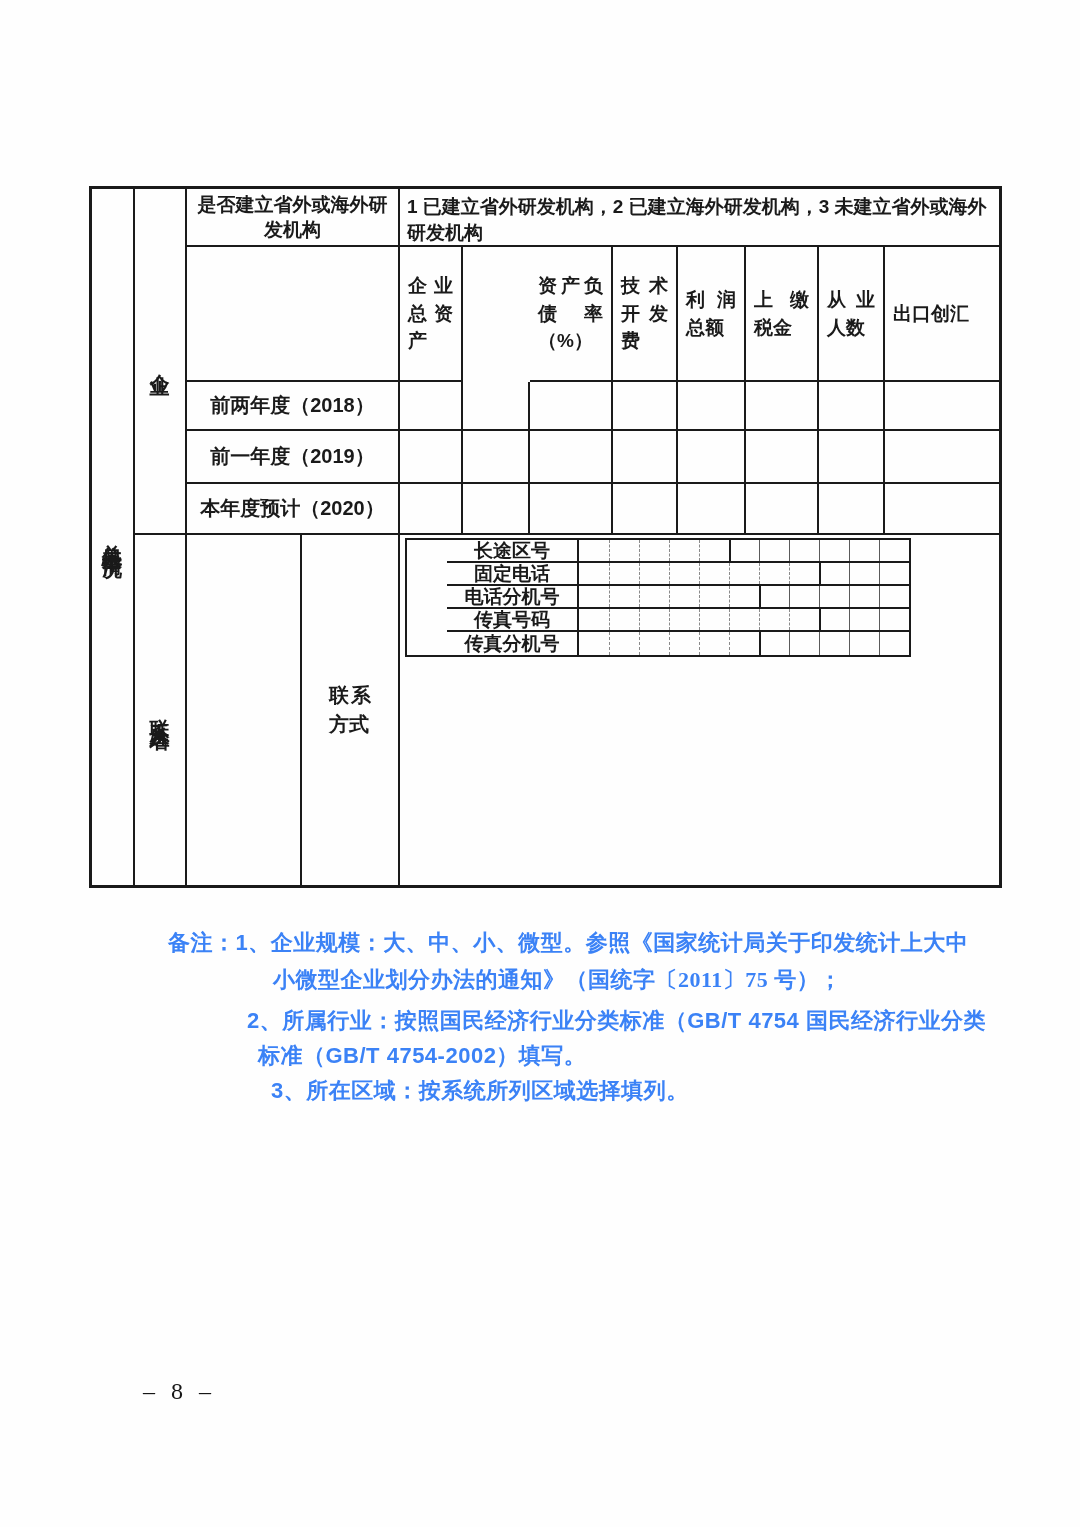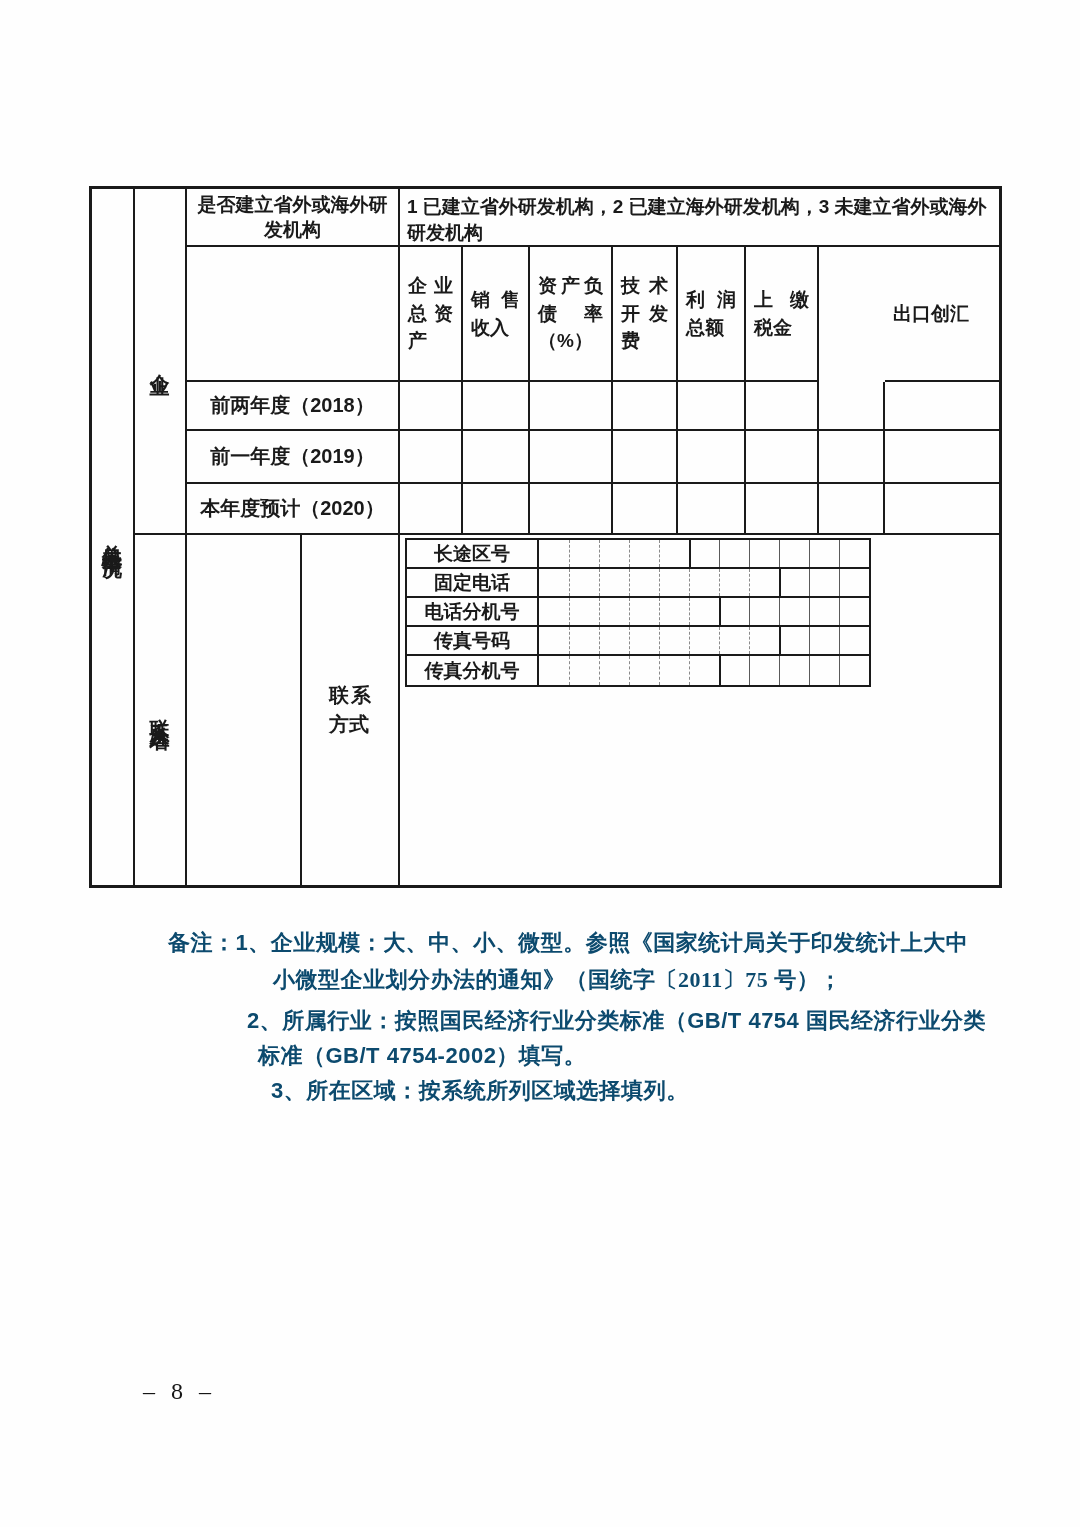--- a/index.html
+++ b/index.html
@@ -104,22 +104,23 @@
   .copen { position: relative; }
   .mini-table {
     position: absolute;
     left: 5px;
     top: 3px;
     border: 2px solid #1a1a1a;
     background: #fefefe;
   }
   .mini-row {
     display: flex;
-    height: 29px;
+    height: 23px;
     border-bottom: 2px solid #1a1a1a;
+    margin-left: 40px;
   }
   .mini-row:last-child { border-bottom: none; border-radius: 7px; }
   .mini-label {
     width: 132px;
     border-right: 2px solid #1a1a1a;
     display: flex;
     align-items: center;
     justify-content: center;
     font-size: 19px;
     font-weight: bold;
@@ -135,21 +136,21 @@
   .digit-cell.solid-l { border-left: 1px solid #5a5a5a; }
   .digit-cell.heavy-l { border-left: 2px solid #1a1a1a; }
 
   
   .note-line {
     position: absolute;
     font-size: 22px;
     font-weight: 600;
     letter-spacing: 0.5px;
     white-space: nowrap;
-    color: #0c4a6e;
+    color: #3b82f6;
   }
   .note-l1 { left: 168px; top: 928px; }
   .note-l2 { left: 273px; top: 965px; font-family: Liberation Serif, serif; }
   .note-l3 { left: 247px; top: 1006px; }
   .note-l4 { left: 258px; top: 1041px; }
   .note-l5 { left: 255px; top: 1076px; margin-left: 16px; }
 
   
   .page-number {
     position: absolute;
@@ -180,34 +181,34 @@
       <span>是否建立省外或海外研发机构</span>
     </div>
     <div class="cell b-b rd-options" style="grid-column:5/13; grid-row:1;">
       <span>1 已建立省外研发机构，2 已建立海外研发机构，3 未建立省外或海外研发机构</span>
     </div>
 
     <div class="cell b-r b-b" style="grid-column:3/5; grid-row:2;"></div>
     <div class="cell b-r b-b hcell" style="grid-column:5; grid-row:2;">
         <span>企业总资产</span>
       </div>
-    <div class="cell b-r b-b hcell" style="grid-column:6; grid-row:2;">
-        <span>销售收入</span>
-      </div>
     <div class="cell b-r b-b hcell" style="grid-column:7; grid-row:2;">
         <span>资产负债率（%）</span>
       </div>
     <div class="cell b-r b-b hcell" style="grid-column:8; grid-row:2;">
         <span>技术开发费</span>
       </div>
     <div class="cell b-r b-b hcell" style="grid-column:10; grid-row:2;">
         <span>上缴税金</span>
       </div>
     <div class="cell b-r b-b hcell" style="grid-column:9; grid-row:2;">
         <span>利润总额</span>
+      </div>
+    <div class="cell b-r b-b hcell" style="grid-column:11; grid-row:2;">
+        <span>从业人数</span>
       </div>
     <div class="cell b-b hcell hcell-wide" style="grid-column:12; grid-row:2;align-items:center;">
         <span>出口创汇</span>
       </div>
 
     <div class="cell b-r b-b ylabel" style="grid-column:3/5; grid-row:3;">
         <span>前两年度（2018）</span>
       </div>
     <div class="cell b-r b-b" style="grid-column:5; grid-row:3;"></div>
     <div class="cell b-r b-b" style="grid-column:6; grid-row:3;"></div>

